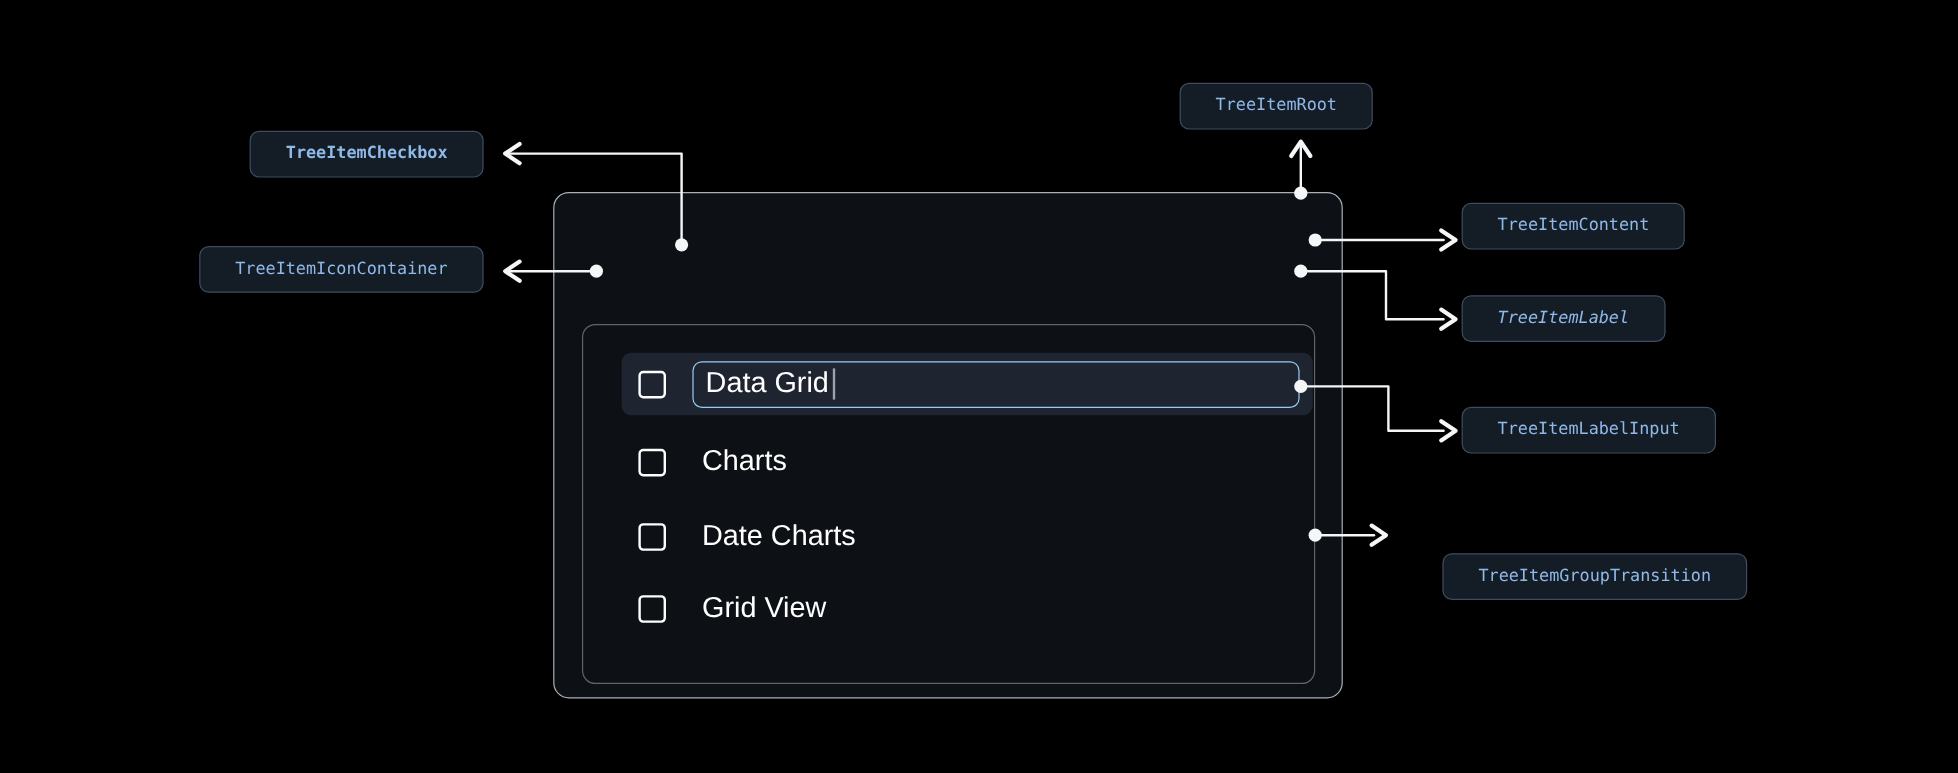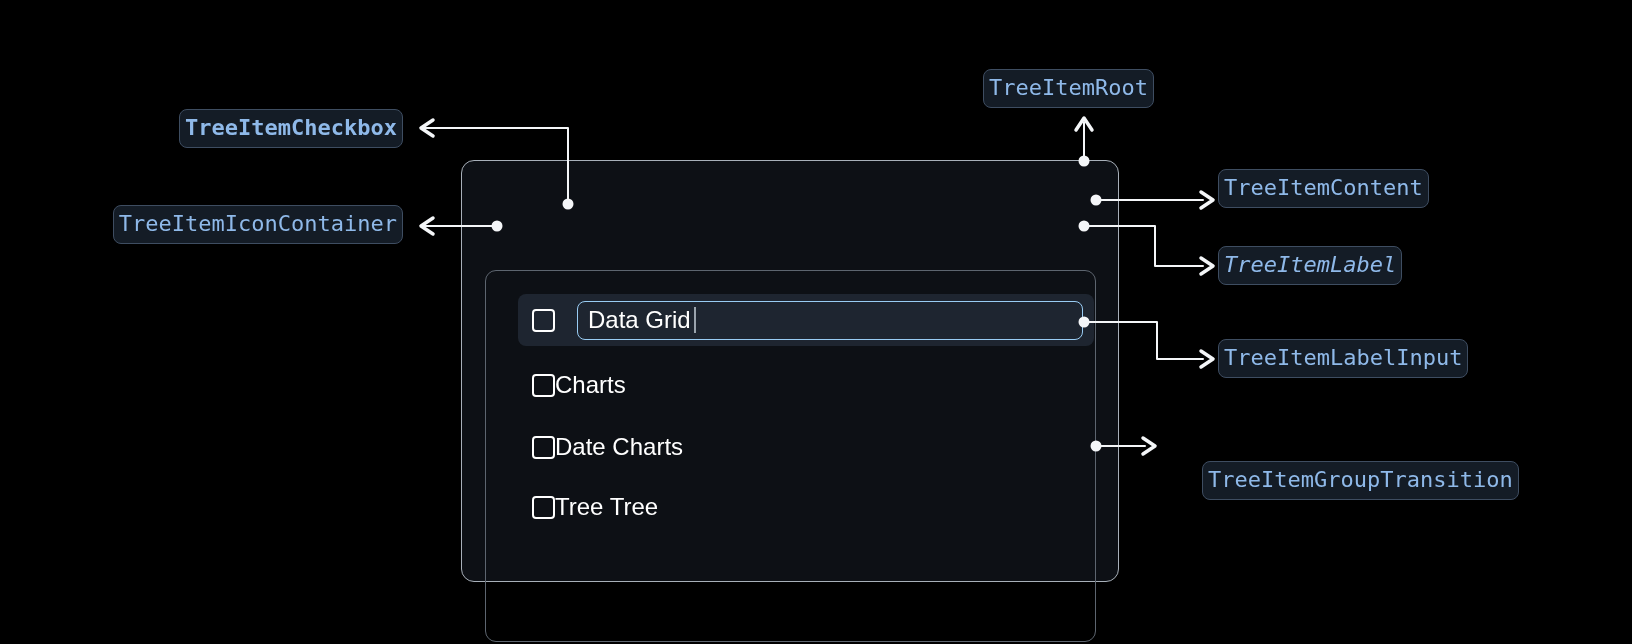--- a/index.html
+++ b/index.html
@@ -7,36 +7,36 @@
     position:relative;width:1632px;height:644px;overflow:hidden;
     font-family:"Liberation Sans",sans-serif;
     -webkit-font-smoothing:antialiased;
   }
   .abs{position:absolute;box-sizing:border-box;}
 
   
   .badge{
     position:absolute;box-sizing:border-box;
     font-family:"DejaVu Sans Mono",monospace;
-    font-size:22px;line-height:36px;color:#8fb9e9;
+    font-size:14px;line-height:36px;color:#8fb9e9;
     background:#141c26;border:1.5px solid #3e4d61;border-radius:8px;
-    padding:0 5px;white-space:nowrap;height:39px;
+    padding:0 29px;white-space:nowrap;height:39px;
   }
 
   
   .root-frame{
     left:461px;top:160px;width:658px;height:422px;
     background:#0d1015;border:1.5px solid #a8b0b9;border-radius:13px;
   }
   .content-frame{
     left:485px;top:181px;width:611px;height:78px;
     border:1.5px solid #5d656f;border-radius:11px;
   }
   .group-frame{
-    left:485px;top:270px;width:611px;height:372px;
+    left:485px;top:270px;width:611px;height:300px;
     border:1.5px solid #5d656f;border-radius:11px;
   }
   .icon-btn{
     width:38px;height:38px;border:1.5px solid #5d656f;border-radius:10px;
     display:flex;align-items:center;justify-content:center;
   }
   .cb-glyph{
     box-sizing:border-box;border:2.5px solid #ffffff;border-radius:4px;
     width:23px;height:23px;
   }
@@ -45,21 +45,21 @@
     left:600px;top:199px;width:484px;height:48px;
     border:1.5px solid #5d656f;border-radius:10px;
     display:flex;align-items:center;padding-left:12px;
     color:#fff;font-size:24px;
   }
   .row{
     left:519px;width:576px;height:52px;
     display:flex;align-items:center;
   }
   .row .cb-glyph{margin-left:14px;}
-  .row .row-label{color:#fff;font-size:24px;}
+  .row .row-label{margin-left:30px;color:#fff;font-size:24px;}
   .row.selected{background:#1e2530;border-radius:8px;}
   .edit-input{
     box-sizing:border-box;margin-left:22px;width:506px;height:39px;
     border:1.5px solid #99ccf3;border-radius:8px;
     display:flex;align-items:center;padding-left:10px;
     color:#fff;font-size:24px;background:transparent;
   }
   .caret{
     display:inline-block;width:2px;height:26px;background:#9aa3ad;margin-left:3px;
   }
@@ -100,21 +100,21 @@
       <span class="row-label">Charts</span>
     </div>
 
     <div class="abs row" style="left:32.5px;top:150.5px;">
       <div class="cb-glyph"></div>
       <span class="row-label">Date Charts</span>
     </div>
 
     <div class="abs row" style="left:32.5px;top:210.5px;">
       <div class="cb-glyph"></div>
-      <span class="row-label">Tree Tree</span>
+      <span class="row-label">Grid View</span>
     </div>
   </div>
 </div>
 
 <svg class="overlay" width="1632" height="644" viewBox="0 0 1632 644" stroke="#f4f6f8" fill="none" stroke-linecap="round" stroke-linejoin="round">
 
   <g>
     <path d="M424,128 H568 V200" stroke-width="2"></path>
     <path d="M433,120 L421,128 L433,136" stroke-width="3.5"></path>
     <circle cx="568" cy="204" r="5.5" fill="#f4f6f8" stroke="none"></circle>

